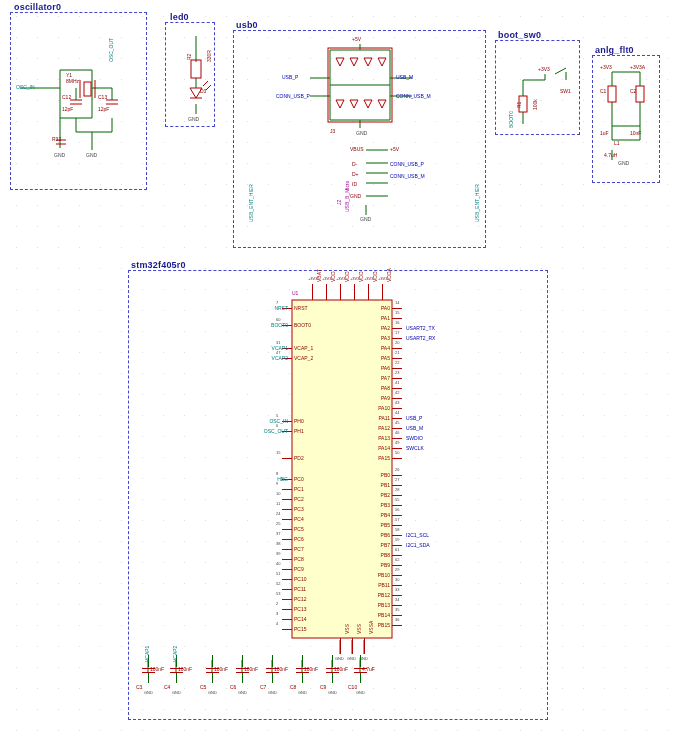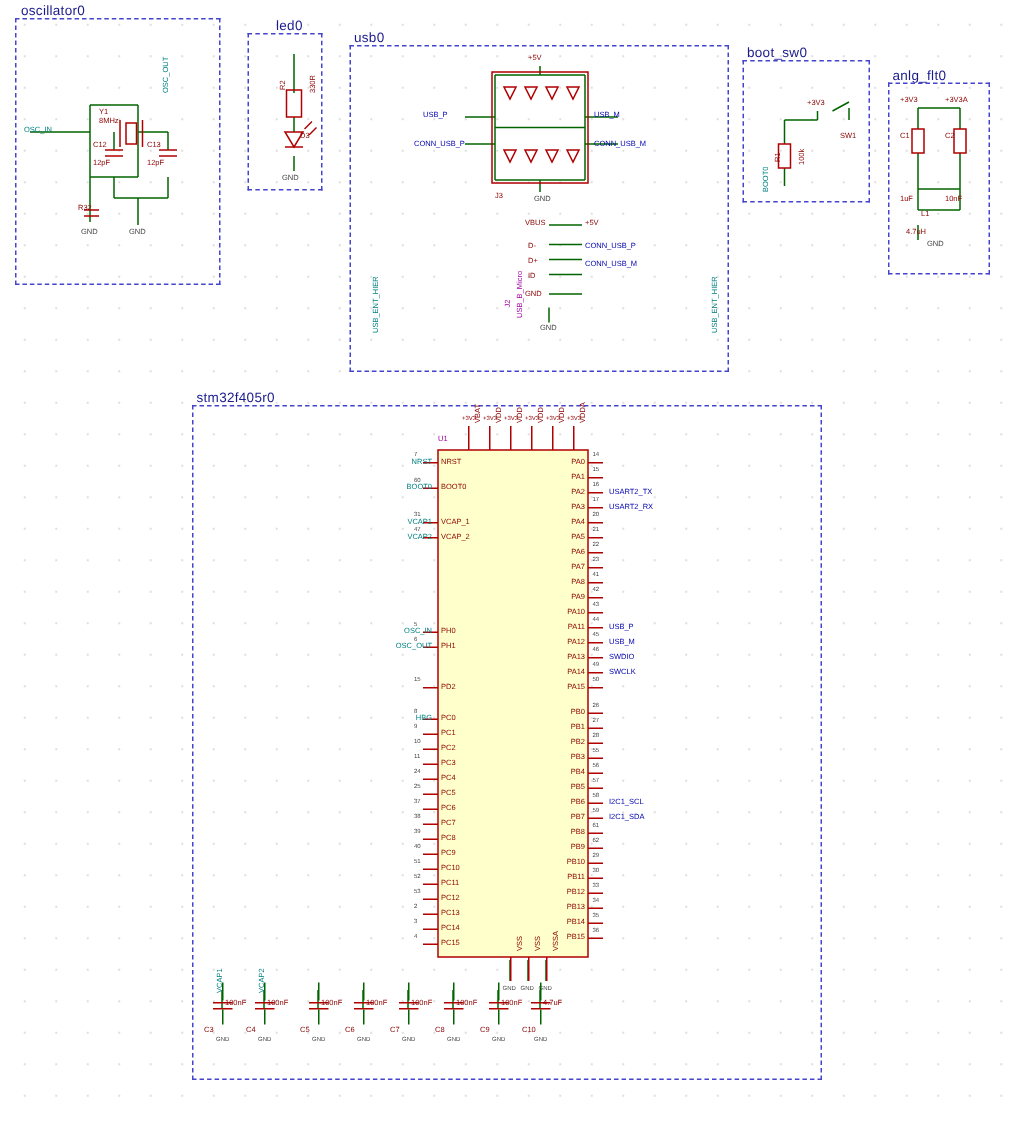--- a/index.html
+++ b/index.html
@@ -12,21 +12,21 @@
   }
   #sheet{position:absolute;left:0;top:0;width:673px;height:749px;}
   .blk{
     position:absolute;
     border:1px dashed #4444cc;
     box-sizing:border-box;
   }
   .blk-label{
     position:absolute;
     color:#1a1a8c;
-    font-weight:normal;
+    font-weight:bold;
     font-size:9px;
     letter-spacing:0.2px;
     white-space:nowrap;
   }
   .lbl{
     position:absolute;
     font-size:5px;
     white-space:nowrap;
     font-family:"Liberation Sans", sans-serif;
     line-height:6px;
@@ -56,21 +56,21 @@
 </head>
 <body>
 
 <div id="sheet">
   <div class="grid"></div>
 
   <div class="blk" style="left:10px;top:12px;width:137px;height:178px;"></div>
   <div class="blk-label" style="left:14px;top:2px;">oscillator0</div>
 
   <div class="blk" style="left:165px;top:22px;width:50px;height:105px;"></div>
-  <div class="blk-label" style="left:184px;top:12px;">led0</div>
+  <div class="blk-label" style="left:170px;top:12px;">led0</div>
 
   <div class="blk" style="left:233px;top:30px;width:253px;height:218px;"></div>
   <div class="blk-label" style="left:236px;top:20px;">usb0</div>
 
   <div class="blk" style="left:495px;top:40px;width:85px;height:95px;"></div>
   <div class="blk-label" style="left:498px;top:30px;">boot_sw0</div>
 
   <div class="blk" style="left:592px;top:55px;width:68px;height:128px;"></div>
   <div class="blk-label" style="left:595px;top:45px;">anlg_flt0</div>
 

